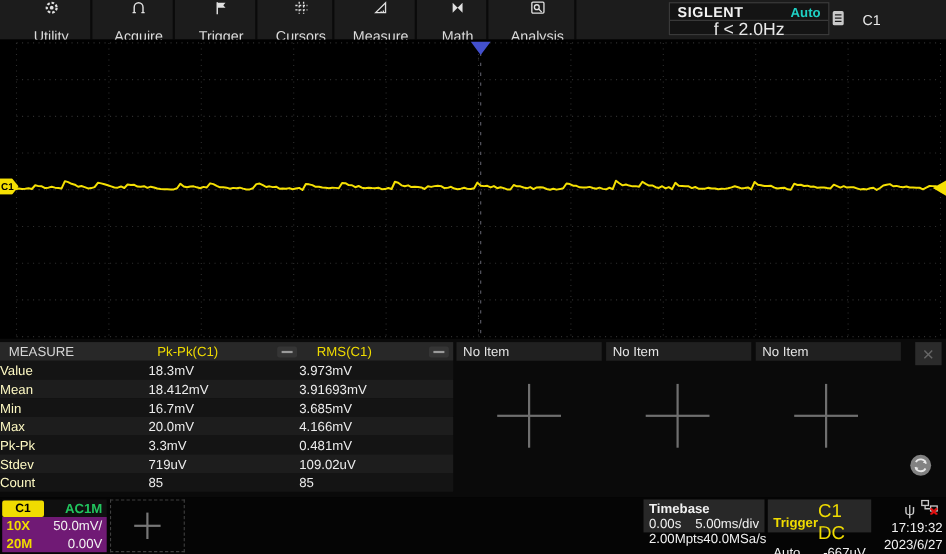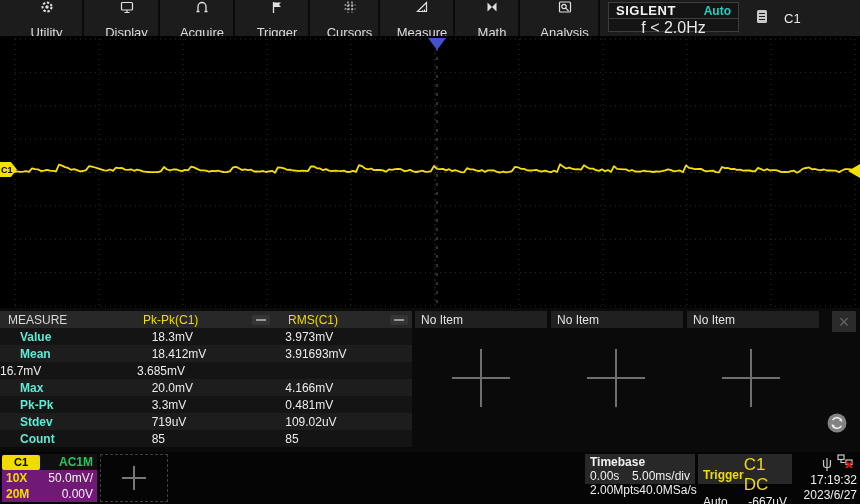--- a/index.html
+++ b/index.html
@@ -6,21 +6,21 @@
   #screen{position:relative;width:860px;height:504px;background:#000;
           font-family:"Liberation Sans",sans-serif;overflow:hidden;
           -webkit-font-smoothing:antialiased;}
 
   
   .topbar{position:absolute;top:0;left:0;width:860px;height:36px;background:#1c1c1c;}
   .menus{position:absolute;left:0;top:0;height:36px;display:flex;}
   .mi{display:flex;align-items:center;gap:8px;padding-left:11px;box-sizing:border-box;
       border-right:2px solid #0a0a0a;color:#dcdcdc;font-size:13px;cursor:default;flex-direction:column;}
   .mi svg{flex:0 0 auto;}
-  .sigbox{position:absolute;left:608px;top:2px;width:131px;height:30px;border:1px solid #3d3d3d;
+  .sigbox{position:absolute;left:608px;top:2px;width:146px;height:30px;border:1px solid #3d3d3d;
           background:#141414;display:flex;flex-direction:column;box-sizing:border-box;}
   .sigrow1{flex:1;display:flex;align-items:center;justify-content:space-between;
            padding:0 7px;border-bottom:1px solid #3d3d3d;}
   .brand{font-weight:bold;color:#f2f2f2;font-size:13px;letter-spacing:.5px;}
   .auto{color:#1fd0c4;font-size:12px;font-weight:bold;}
   .sigrow2{flex:1;display:flex;align-items:center;justify-content:center;
            color:#e8e8e8;font-size:16px;}
   .chind{position:absolute;left:742px;top:0;width:118px;height:36px;display:flex;
          align-items:center;gap:16px;padding-left:14px;box-sizing:border-box;
          color:#e8e8e8;font-size:13px;}
@@ -50,21 +50,21 @@
   .noitem{position:absolute;top:3px;height:17px;width:132px;background:#202020;
           color:#e4e4e4;font-size:12px;display:flex;align-items:center;padding-left:6px;
           box-sizing:border-box;}
   .mclose{position:absolute;left:832px;top:3px;width:24px;height:21px;background:#2b2b2b;
           color:#666;display:flex;align-items:center;justify-content:center;
           font-size:18px;line-height:1;}
   .mrows{position:absolute;top:20px;left:0;width:412px;}
   .mrow{height:17px;display:flex;align-items:center;font-size:12px;}
   .mrow:nth-child(odd){background:#141414;}
   .mrow:nth-child(even){background:#1d1d1d;}
-  .c0{width:135px;padding-left:20px;color:#5eead4;font-weight:bold;}
+  .c0{width:135px;padding-left:0;color:#fef9c3;}
   .c1{width:137px;color:#ececec;}
   .c2{width:130px;color:#ececec;}
   .plus{position:absolute;width:58px;height:58px;top:41px;}
   .plus::before{content:"";position:absolute;left:0;top:28px;width:58px;height:2px;background:#6f6f6f;}
   .plus::after{content:"";position:absolute;left:28px;top:0;width:2px;height:58px;background:#6f6f6f;}
   .refresh{position:absolute;left:826px;top:104px;width:22px;height:22px;}
 
   
   .bottombar{position:absolute;top:452px;left:0;width:860px;height:52px;background:#050505;}
   .chbox{position:absolute;left:2px;top:2px;width:95px;height:48px;font-size:12px;}
@@ -104,29 +104,20 @@
     <div class="menus">
       <div class="mi" style="width:84px">
         <span>
           <svg width="14" height="14" viewBox="0 0 14 14">
               <circle cx="7" cy="7" r="4.5" fill="none" stroke="#e0e0e0" stroke-width="2" stroke-dasharray="2.4,1.7"></circle>
               <circle cx="7" cy="7" r="1.7" fill="#e0e0e0"></circle>
             </svg>
         </span>
         <span>Utility</span>
       </div>
-      <div class="mi" style="width:76px">
-        <span>
-          <svg width="14" height="14" viewBox="0 0 14 14" fill="none" stroke="#e0e0e0" stroke-width="1.2">
-              <rect x="1.5" y="2.5" width="11" height="7.5" rx="1"></rect>
-              <path d="M7,10 v2 M4.5,12.5 h5"></path>
-            </svg>
-        </span>
-        <span>Display</span>
-      </div>
       <div class="mi" style="width:75px">
         <span>
           <svg width="14" height="14" viewBox="0 0 14 14" fill="none" stroke="#e0e0e0" stroke-width="1.3">
               <path d="M3,11.5 V6.5 a4,4 0 0 1 8,0 V11.5"></path>
               <path d="M1.5,11.5 h3 M9.5,11.5 h3"></path>
             </svg>
         </span>
         <span>Acquire</span>
       </div>
       <div class="mi" style="width:75px">
@@ -243,20 +234,21 @@
         <span class="c0">Value</span>
         <span class="c1">18.3mV</span>
         <span class="c2">3.973mV</span>
       </div>
       <div class="mrow">
         <span class="c0">Mean</span>
         <span class="c1">18.412mV</span>
         <span class="c2">3.91693mV</span>
       </div>
       <div class="mrow">
+        <span class="c0">Min</span>
         <span class="c1">16.7mV</span>
         <span class="c2">3.685mV</span>
       </div>
       <div class="mrow">
         <span class="c0">Max</span>
         <span class="c1">20.0mV</span>
         <span class="c2">4.166mV</span>
       </div>
       <div class="mrow">
         <span class="c0">Pk-Pk</span>

